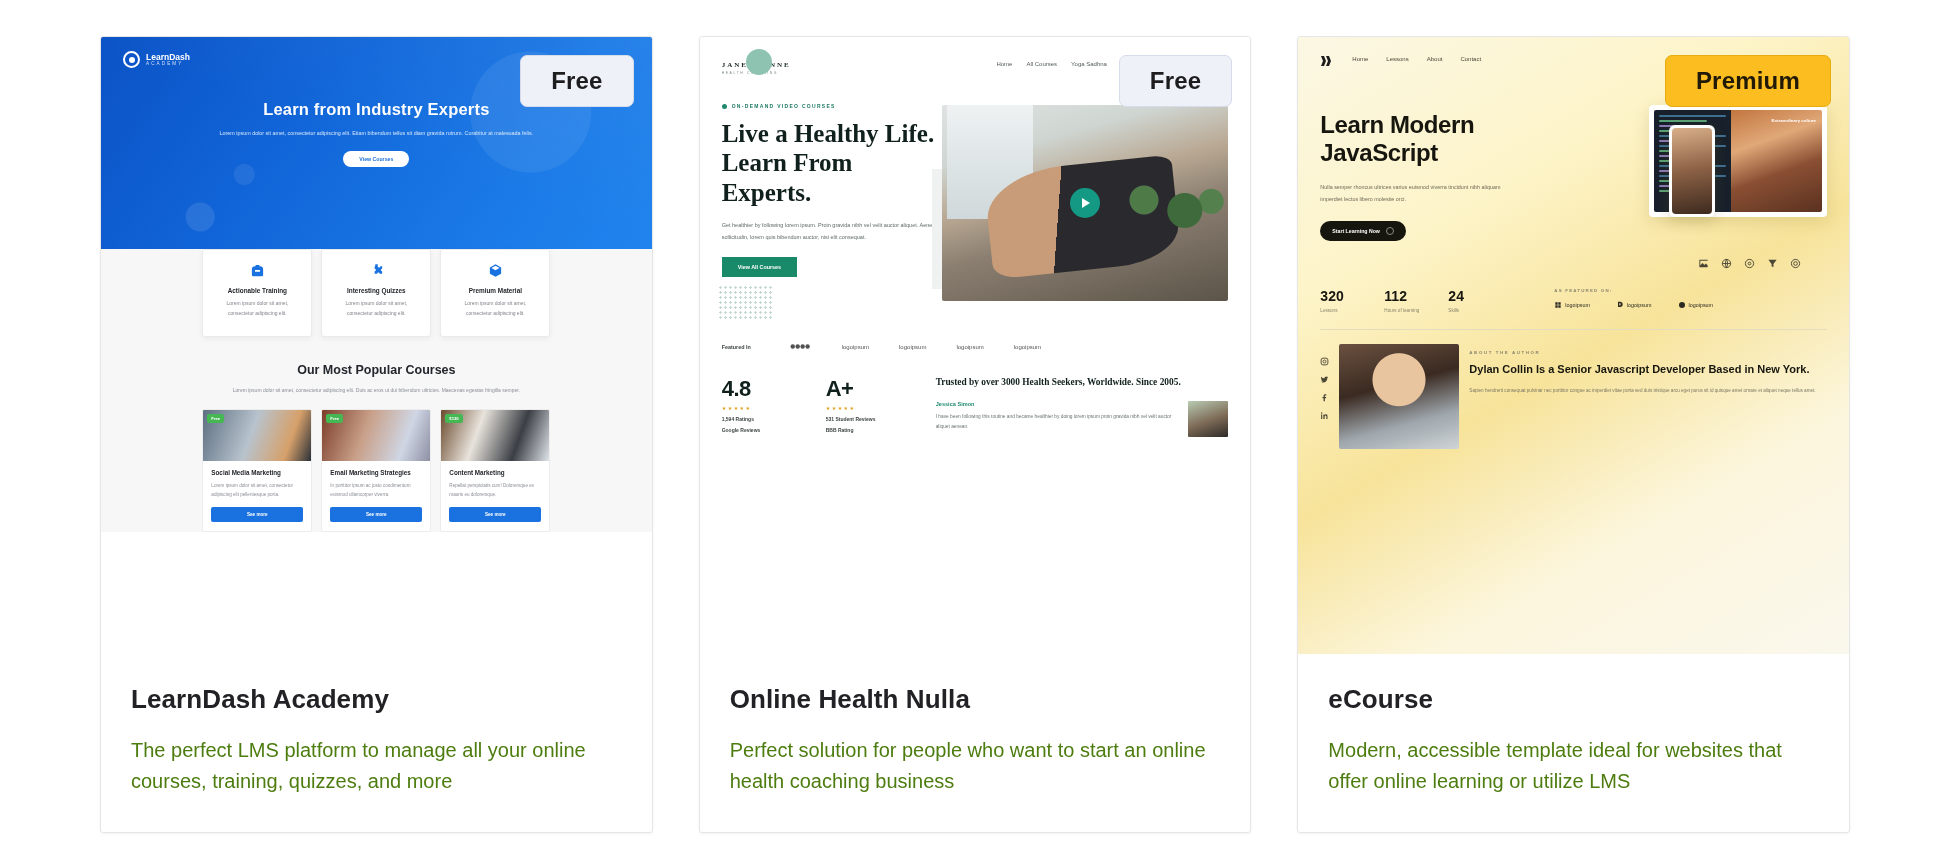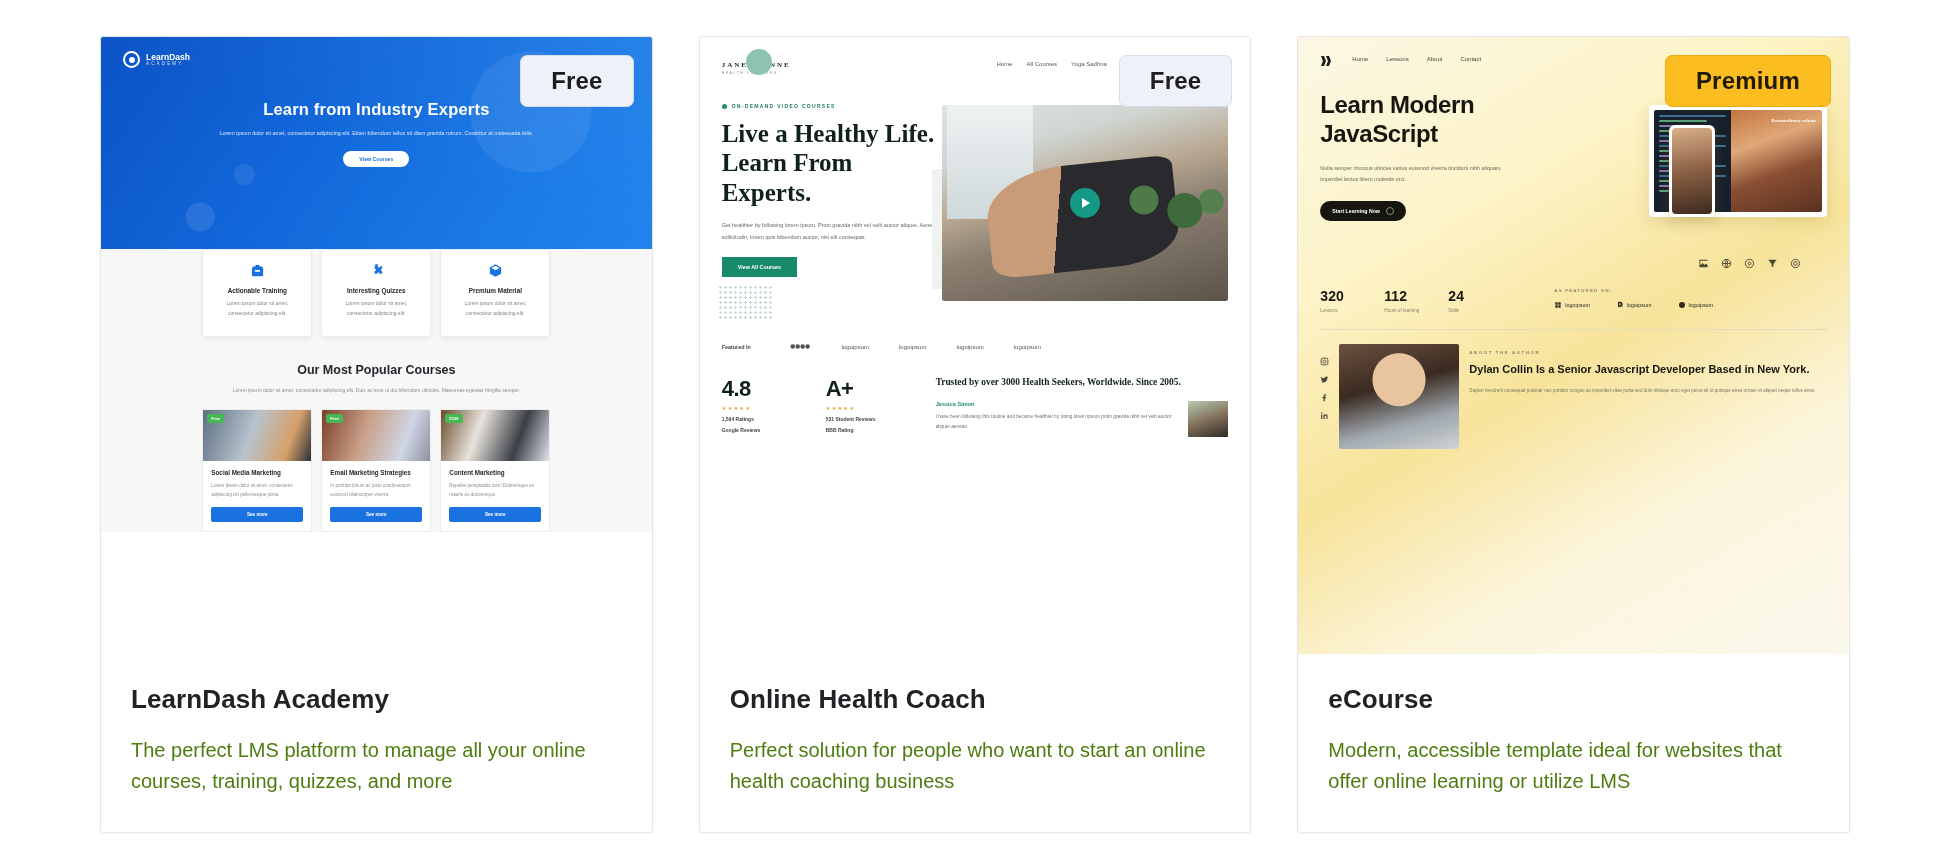--- a/index.html
+++ b/index.html
@@ -153,21 +153,21 @@
   .hc-testi p { font-size:4.8px; line-height:2.1; color:#6a7672; margin-top:5px; }
   .hc-avatar { width:40px; height:36px; flex:none; border-radius:1px;
                background:linear-gradient(160deg,#b9cbb3,#7d6a56 55%,#2d2b28); }
 
   
   .ec { height:100%; position:relative;
         background: linear-gradient(150deg,#fbf7e4 0%,#fdf4c9 28%,#f7e39a 52%,#fcf6dd 74%,#faf7ec 100%); }
   .ec-nav { display:flex; align-items:center; gap:20px; padding:16px 22px 0; }
   .ec-mark { width:12px; height:12px; color:#1c1c1c; }
   .ec-menu { display:flex; gap:18px; font-size:6px; color:#4b4738; }
-  .ec-body { display:flex; padding:26px 22px 0; gap:2px; }
+  .ec-body { display:flex; padding:26px 22px 0; gap:2px;align-items:flex-end; }
   .ec-left { width:200px; }
   .ec-h1 { font-size:24px; line-height:1.2; color:#16160f; font-weight:700; letter-spacing:-.4px; }
   .ec-p { font-size:5.4px; line-height:2.2; color:#6e6a58; margin-top:14px; }
   .ec-btn { display:inline-flex; align-items:center; gap:6px; margin-top:15px; background:#16160f;
             color:#fff; font-size:5.2px; padding:6px 12px; border-radius:20px; font-weight:600; }
   .ec-btn i { width:8px; height:8px; border-radius:50%; border:1px solid #8a8a80; display:inline-block; }
   .ec-right { flex:1; position:relative; height:150px; }
   .ec-laptop { position:absolute; right:0; top:14px; width:178px; height:112px;
                background:#fff; border-radius:4px; padding:5px; box-shadow:0 4px 16px rgba(120,100,20,.18); }
   .ec-screen { width:100%; height:100%; border-radius:2px; overflow:hidden; display:flex; }
@@ -394,21 +394,21 @@
                 <p>I have been following this routine and became healthier by doing lorem ipsum proin gravida nibh vel velit auctor aliquet aenean.</p>
               </div>
               <span class="hc-avatar"></span>
             </div>
           </div>
         </div>
       </div>
     </div>
 
     <div class="caption">
-      <h3>Online Health Coach</h3>
+      <h3>Online Health Nulla</h3>
       <p>Perfect solution for people who want to start an online health coaching business</p>
     </div>
   </div>
 
   <div class="card">
     <div class="preview">
       <div class="badge premium">Premium</div>
 
       <div class="ec">
         <div class="ec-nav">

